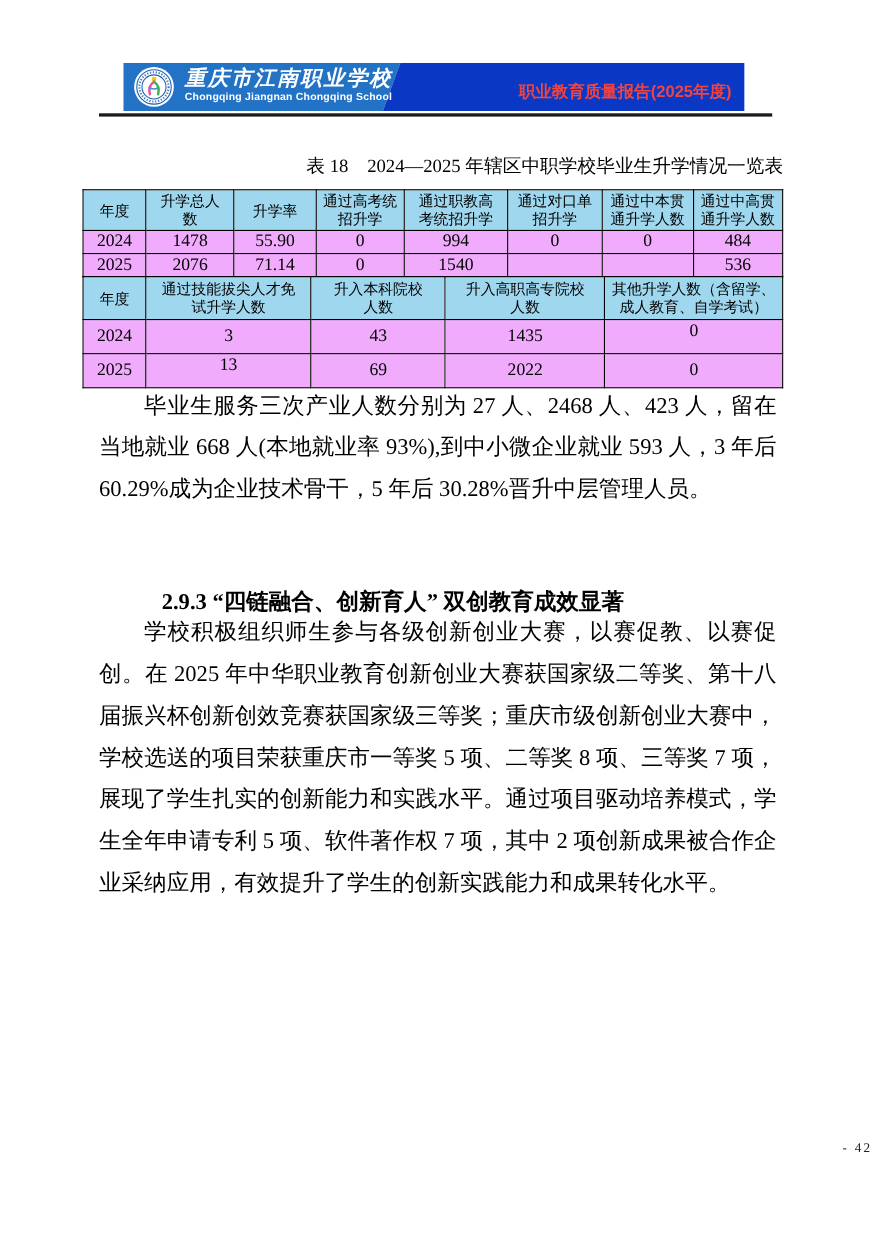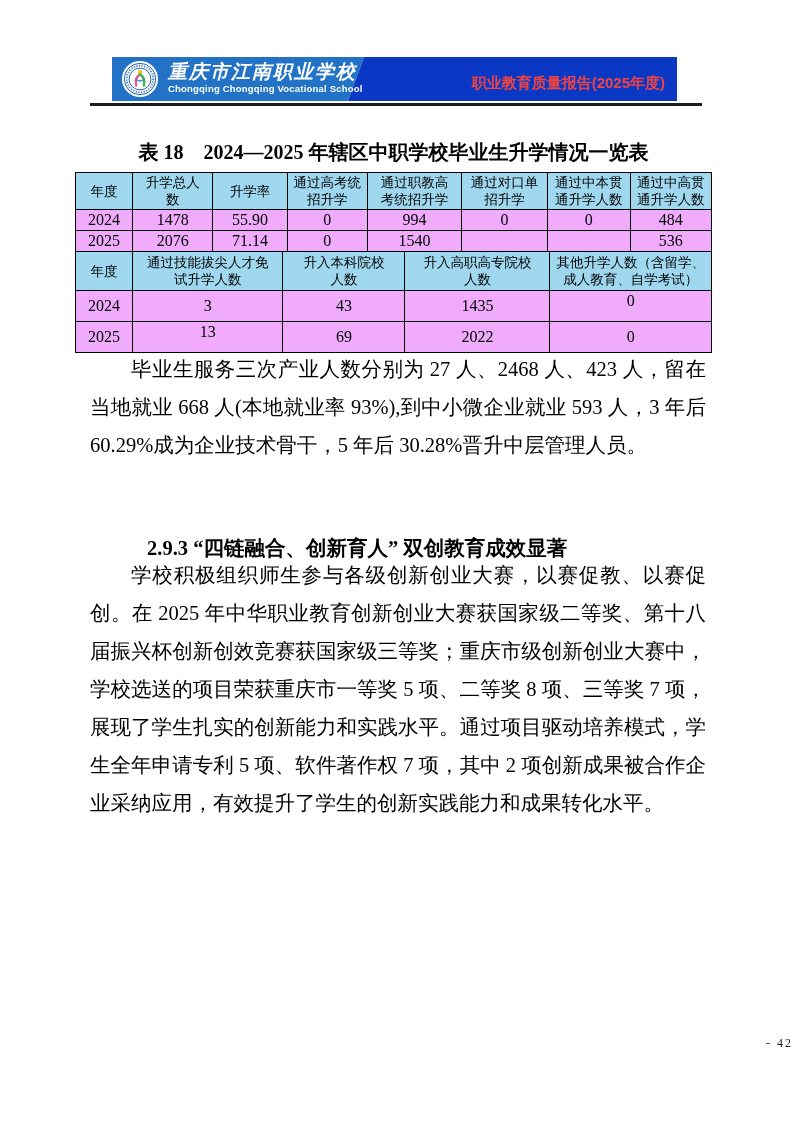--- a/index.html
+++ b/index.html
@@ -27,22 +27,22 @@
     font-family:"Liberation Sans","DejaVu Sans",sans-serif;font-weight:bold;
     font-size:9.5px;letter-spacing:.2px;line-height:12px;white-space:nowrap;
   }
   .report-title{
     position:absolute;right:12px;bottom:8px;color:#ef4444;font-weight:bold;
     font-family:"Liberation Sans","DejaVu Sans",sans-serif;font-size:15px;white-space:nowrap;
   }
   .header-rule{position:absolute;left:90px;top:103px;width:612px;height:3px;background:#1c1c1c;}
   
   .table-caption{
-    position:absolute;left:75px;top:139px;width:637px;text-align:center;
-    font-weight:bold;font-size:20px;white-space:nowrap;
+    position:absolute;left:75px;top:139px;width:637px;text-align:right;
+    font-weight:normal;font-size:17px;white-space:nowrap;
   }
   .tbl{border-collapse:collapse;table-layout:fixed;width:637px;margin-top:12px;}
   .tbl-a{position:absolute;left:75px;top:160px;}
   .tbl-b{position:absolute;left:75px;top:239px;}
   .tbl th,.tbl td{
     border:1.5px solid #000;text-align:center;vertical-align:middle;
     padding:1px 2px;overflow:hidden;
   }
   .tbl th{
     background:#9fd7ee;font-weight:normal;font-size:13.5px;line-height:17px;white-space:pre-line;
@@ -86,21 +86,21 @@
         <circle cx="20" cy="20" r="14" fill="none" stroke="#1a5fb0" stroke-width="2" stroke-dasharray="1.2 1.6" opacity="0.85"></circle>
         <circle cx="20" cy="20" r="11.5" fill="#ffffff" stroke="#1a5fb0" stroke-width="1"></circle>
         <circle cx="20" cy="12.5" r="2.3" fill="#f5c518"></circle>
         <path d="M20 15 Q14 19 16 27" stroke="#e8559a" stroke-width="2.4" fill="none" stroke-linecap="round"></path>
         <path d="M20 15 Q26 19 24 27" stroke="#3cb54a" stroke-width="2.4" fill="none" stroke-linecap="round"></path>
         <path d="M16.5 21 Q20 23 23.5 21" stroke="#3a8fd6" stroke-width="1.6" fill="none" stroke-linecap="round"></path>
       </svg>
     </div>
     <div class="school-names">
       <div class="school-cn">重庆市江南职业学校</div>
-      <div class="school-en">Chongqing Chongqing Vocational School</div>
+      <div class="school-en">Chongqing Jiangnan Chongqing School</div>
     </div>
     <div class="report-title">职业教育质量报告(2025年度)</div>
   </div>
   <div class="header-rule"></div>
 
   <div class="table-caption">表 18　2024—2025 年辖区中职学校毕业生升学情况一览表</div>
 
   <table class="tbl tbl-a">
     <colgroup>
       <col style="width:9%">

